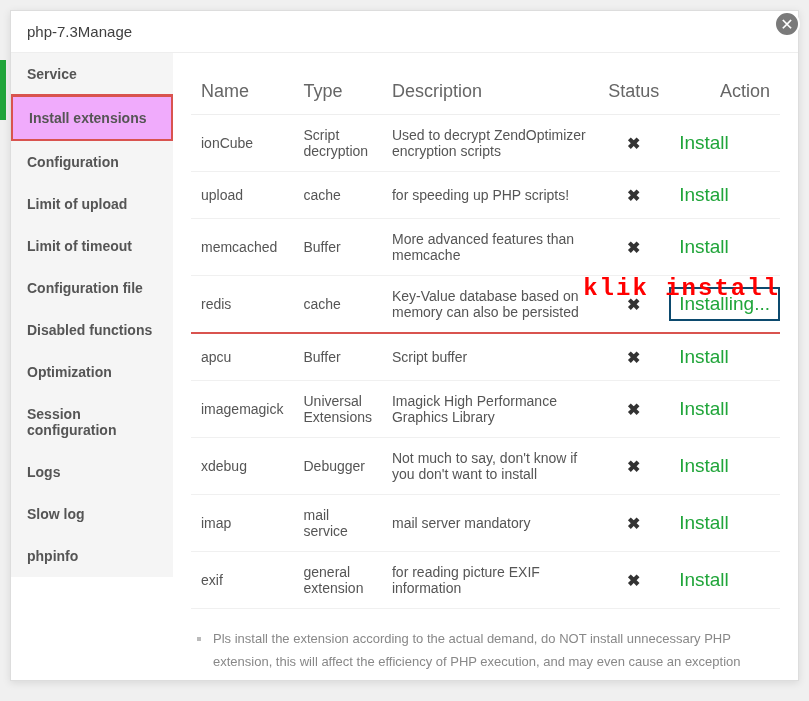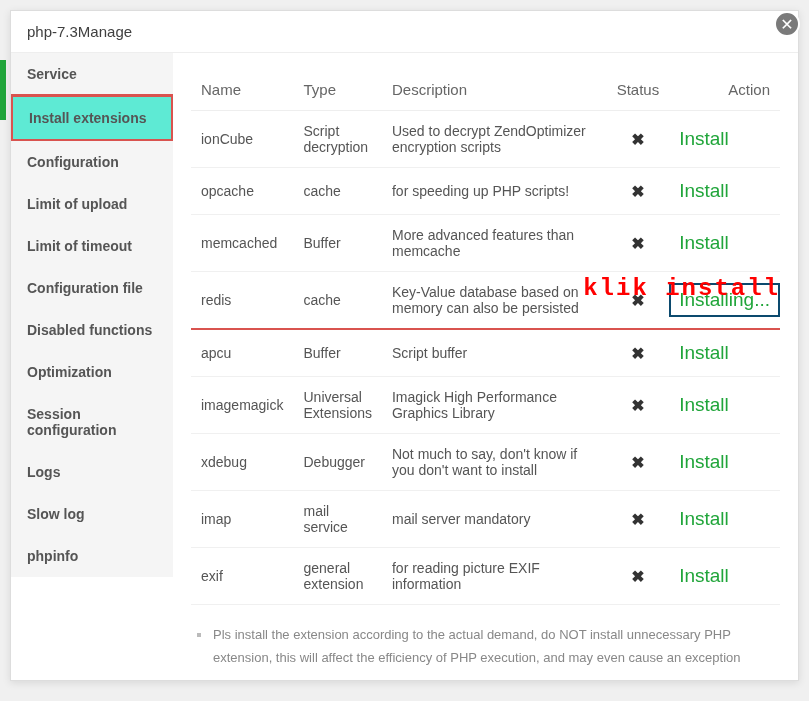--- a/index.html
+++ b/index.html
@@ -64,21 +64,21 @@
   }
   .sidebar-item {
     padding: 13px 16px;
     font-size: 14px;
     color: #555;
     cursor: pointer;
     background: #f5f5f5;
     font-weight: bold;
   }
   .sidebar-item.active {
-    background: #5eead4;
+    background: #f0abfc;
     border: 2px solid #d9534f;
     box-shadow: 0 0 0 1px #d9534f;
   }
   .content {
     flex: 1;
     padding: 16px 18px;
     overflow-y: auto;
     position: relative;
   }
   .content::-webkit-scrollbar {
@@ -91,21 +91,21 @@
   table {
     width: 100%;
     border-collapse: collapse;
   }
   th {
     text-align: left;
     padding: 12px 10px;
     font-weight: 400;
     color: #666;
     border-bottom: 1px solid #eee;
-    font-size: 15px;
+    font-size: 18px;
   }
   td {
     padding: 12px 10px;
     border-bottom: 1px solid #f0f0f0;
     color: #555;
     font-size: 14px;
     vertical-align: middle;
   }
   .col-name { width: 96px; }
   .col-type { width: 82px; }
@@ -219,21 +219,21 @@
         </thead>
         <tbody>
           <tr>
             <td>ionCube</td>
             <td>Script decryption</td>
             <td>Used to decrypt ZendOptimizer encryption scripts</td>
             <td class="col-status"><span class="status-x">✖</span></td>
             <td><span class="install-link">Install</span></td>
           </tr>
           <tr>
-            <td>opcache</td>
+            <td>upload</td>
             <td>cache</td>
             <td>for speeding up PHP scripts!</td>
             <td class="col-status"><span class="status-x">✖</span></td>
             <td><span class="install-link">Install</span></td>
           </tr>
           <tr>
             <td>memcached</td>
             <td>Buffer</td>
             <td>More advanced features than memcache</td>
             <td class="col-status"><span class="status-x">✖</span></td>

